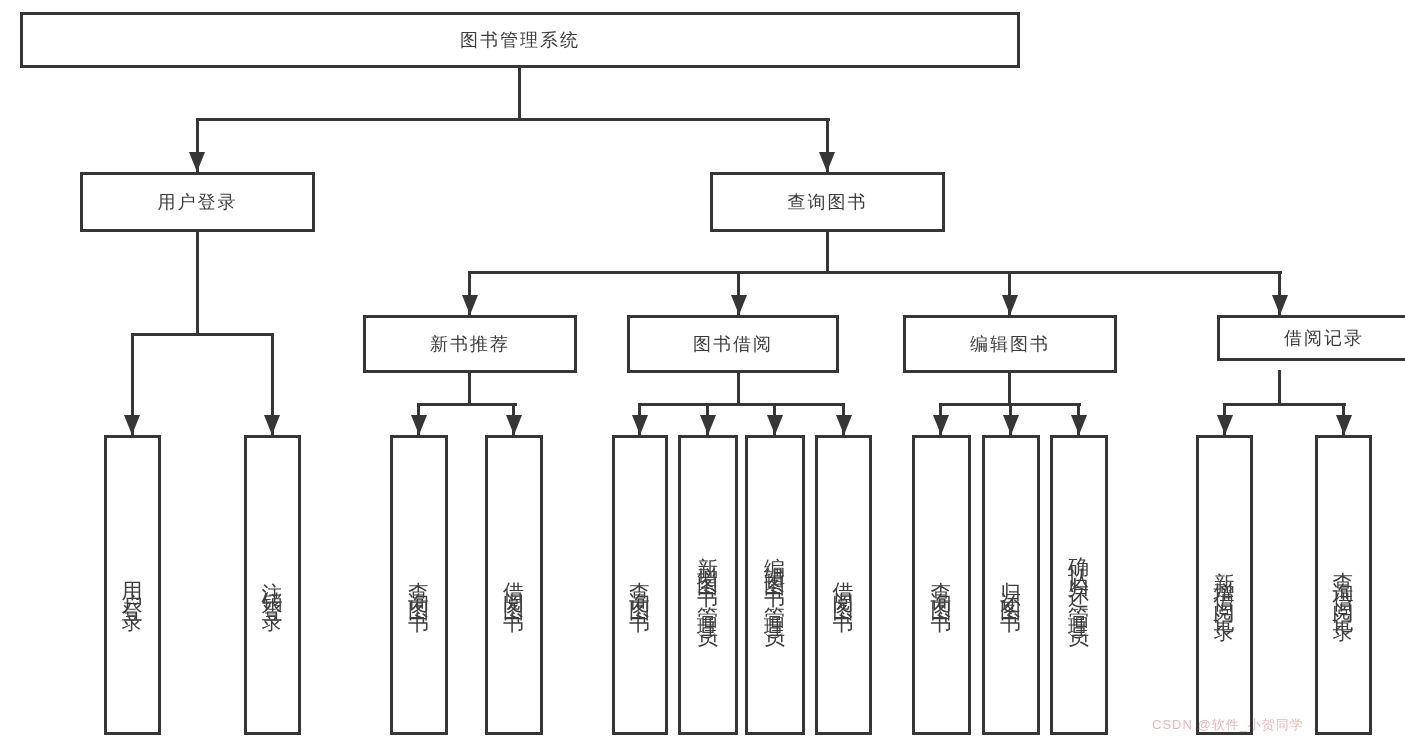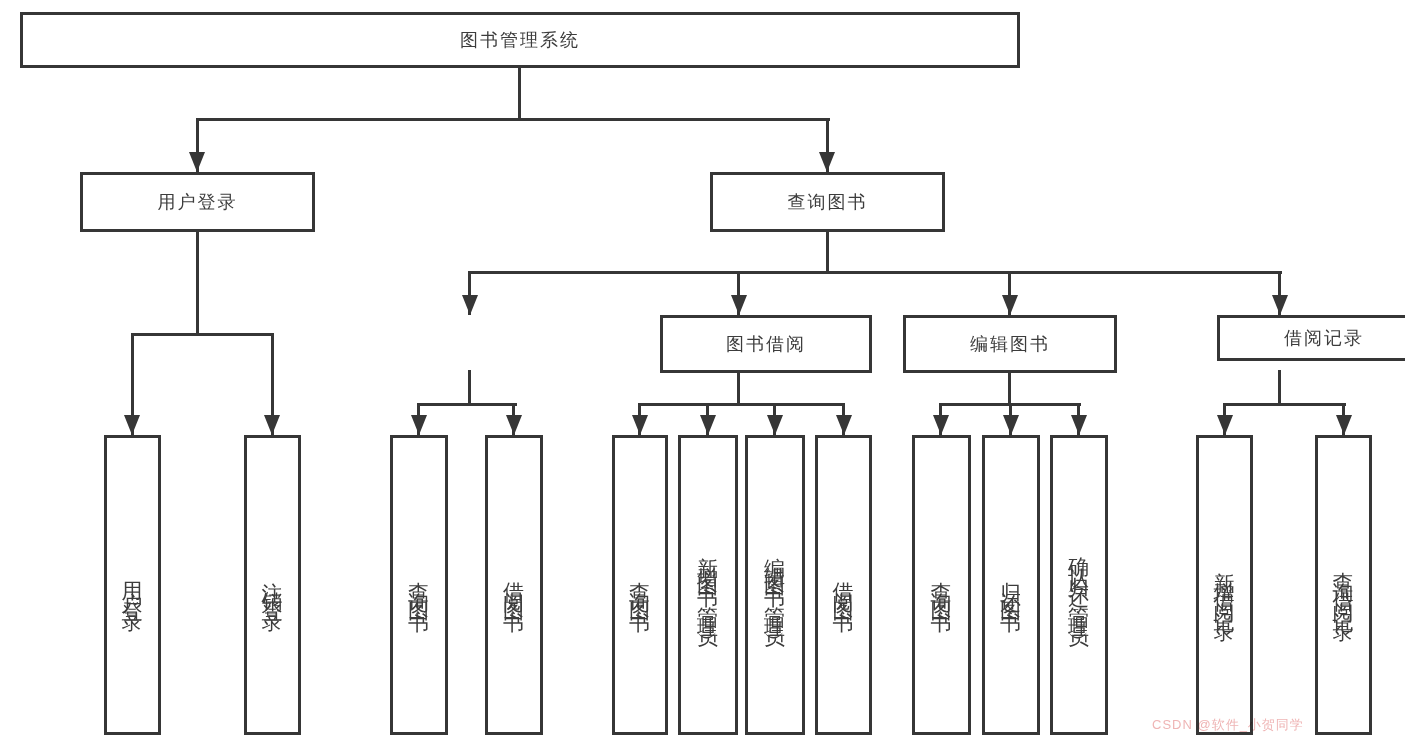--- a/index.html
+++ b/index.html
@@ -90,21 +90,22 @@
   <div class="hline" style="left:468px; top:271px; width:814px;"></div>
   <div class="vline" style="left:468px; top:271px; height:44px;"></div>
   <div class="arrowhead" style="left:462px; top:295px;"></div>
   <div class="vline" style="left:737px; top:271px; height:44px;"></div>
   <div class="arrowhead" style="left:731px; top:295px;"></div>
   <div class="vline" style="left:1008px; top:271px; height:44px;"></div>
   <div class="arrowhead" style="left:1002px; top:295px;"></div>
   <div class="vline" style="left:1278px; top:271px; height:44px;"></div>
   <div class="arrowhead" style="left:1272px; top:295px;"></div>
 
-  <div class="node" style="left:660px; top:315px; width:212px; height:58px;">图书借阅</div>
+  <div class="node" style="left:363px; top:315px; width:214px; height:58px;">新书推荐</div>
+  <div class="node" style="left:627px; top:315px; width:212px; height:58px;">图书借阅</div>
   <div class="node" style="left:903px; top:315px; width:214px; height:58px;">编辑图书</div>
   <div class="node" style="left:1173px; top:315px; width:214px; height:46px;margin-left:44px;">借阅记录</div>
 
   <div class="vline" style="left:468px; top:370px; height:36px;"></div>
   <div class="hline" style="left:417px; top:403px; width:100px;"></div>
   <div class="vline" style="left:417px; top:403px; height:32px;"></div>
   <div class="arrowhead" style="left:411px; top:415px;"></div>
   <div class="vline" style="left:512px; top:403px; height:32px;"></div>
   <div class="arrowhead" style="left:506px; top:415px;"></div>
 

